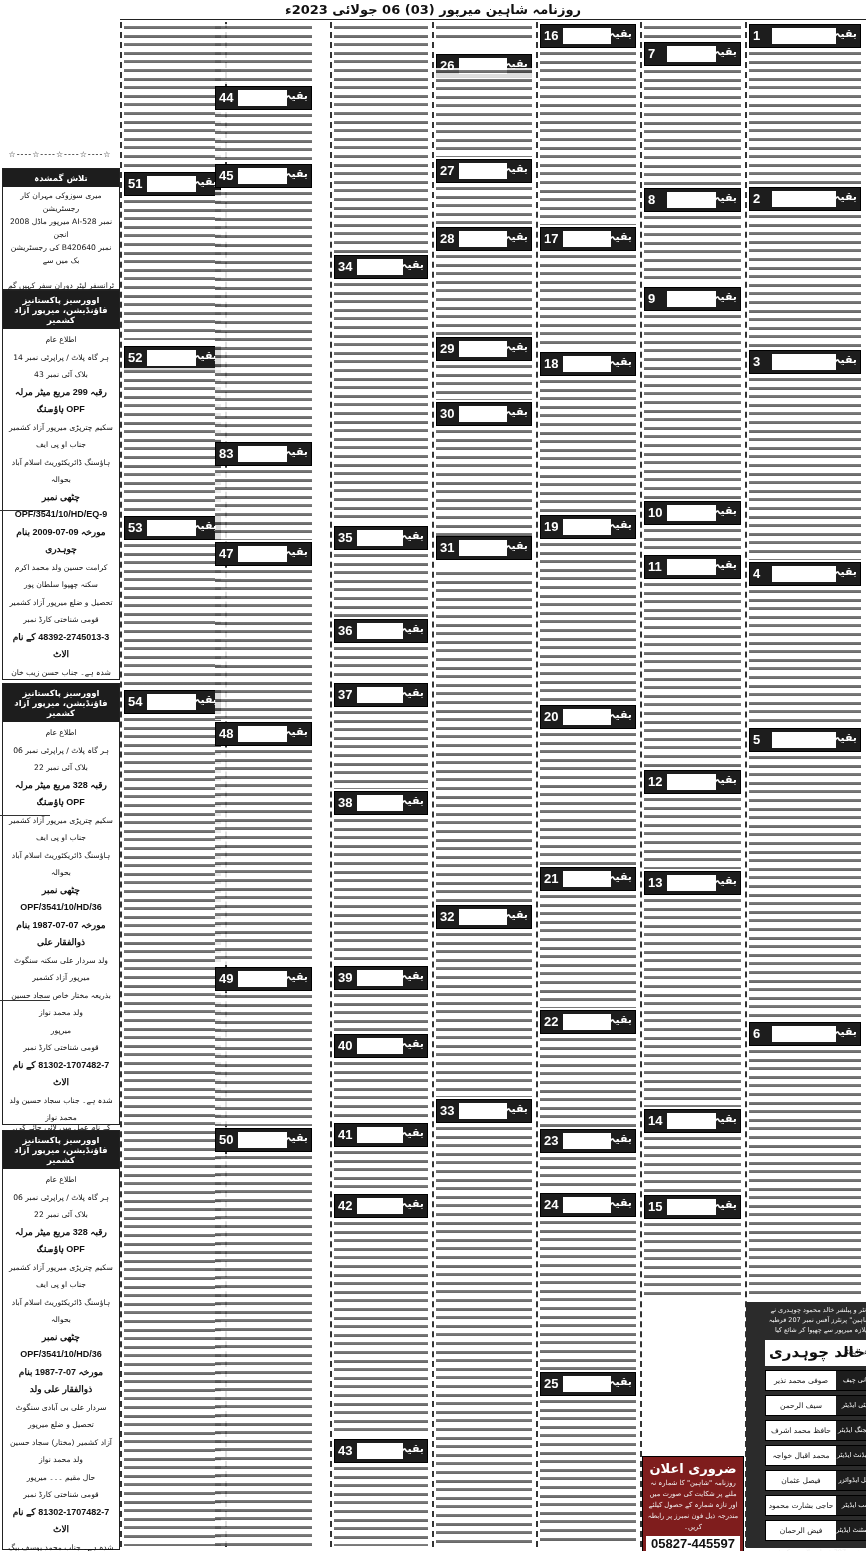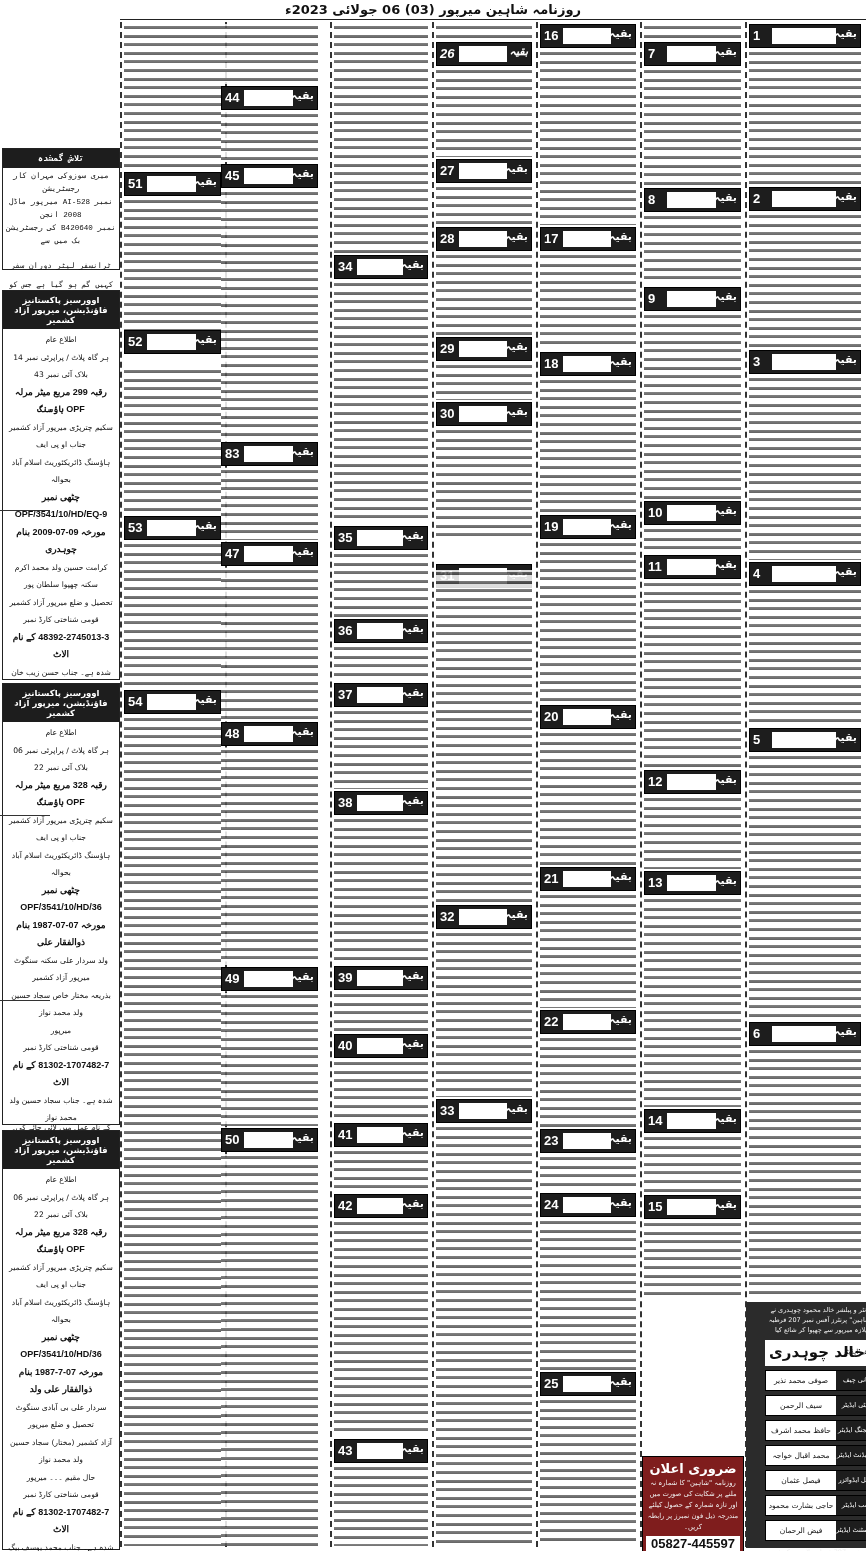--- a/index.html
+++ b/index.html
@@ -40,21 +40,21 @@
 </style>
 </head>
 <body>
 
 <div class="title">روزنامہ شاہین میرپور (03) 06 جولائی 2023ء</div>
 <div class="title-line"></div>
 
 <div id="leftcol">
   <div class="stars" style="top:150px;">☆----☆----☆----☆----☆</div>
 
-  <div class="ad" style="top:148px;height:120px;font-family:Liberation Mono, monospace;">
+  <div class="ad" style="top:168px;height:120px;">
     <div class="ad-head">تلاش گمشدہ</div>
     <div class="ad-body" id="lost-body">
         <div style="line-height: 13px;">میری سوزوکی مہران کار رجسٹریشن</div>
         <div style="line-height: 13px;">نمبر AI-528 میرپور ماڈل 2008 انجن</div>
         <div style="line-height: 13px;">نمبر B420640 کی رجسٹریشن بک میں سے</div>
         <div style="line-height: 19px; margin-top: 9px;">ٹرانسفر لیٹر دوران سفر کہیں گم ہو گیا ہے جس کو ملے اس</div>
         <div style="line-height: 13px;">پتہ پر پہنچا دے</div>
         <div style="line-height: 13px;">منجانب حسین ولد عبدالعزیز ساکن ڈڈیال</div>
         <div style="line-height: 13px;">تحصیل و ضلع میرپور (اے کے)</div>
       </div>
@@ -153,40 +153,40 @@
     <div class="col-sep" style="left: 640px;"></div>
     <div class="col-sep" style="left: 745px;"></div>
     <div class="col" style="left: 121px; width: 103px; height: 1526px; bottom: auto;">
       <div class="txt" style="top: 2px; height: 146px;"></div>
       <div class="box" style="top: 150px;">
         <span class="num">51</span>
         <span class="blank"></span>
         <span class="lbl">بقیہ</span>
       </div>
       <div class="txt" style="top: 176px; height: 142px;"></div>
-      <div class="box" style="top: 308px;">
+      <div class="box" style="top: 324px;">
         <span class="num">52</span>
         <span class="blank"></span>
         <span class="lbl">بقیہ</span>
       </div>
       <div class="txt" style="top: 346px; height: 146px;"></div>
       <div class="box" style="top: 494px;">
         <span class="num">53</span>
         <span class="blank"></span>
         <span class="lbl">بقیہ</span>
       </div>
       <div class="txt" style="top: 520px; height: 146px;"></div>
       <div class="box" style="top: 668px;">
         <span class="num">54</span>
         <span class="blank"></span>
         <span class="lbl">بقیہ</span>
       </div>
       <div class="txt" style="top: 694px; height: 830px;"></div>
     </div>
-    <div class="col" style="left: 218px; width: 103px; height: 1526px; bottom: auto;">
+    <div class="col" style="left: 212px; width: 103px; height: 1526px; bottom: auto;">
       <div class="txt" style="top: 2px; height: 60px;"></div>
       <div class="box" style="top: 64px;">
         <span class="num">44</span>
         <span class="blank"></span>
         <span class="lbl">بقیہ</span>
       </div>
       <div class="txt" style="top: 90px; height: 50px;"></div>
       <div class="box" style="top: 142px;">
         <span class="num">45</span>
         <span class="blank"></span>
@@ -282,21 +282,21 @@
       <div class="txt" style="top: 1198px; height: 217px;"></div>
       <div class="box" style="top: 1417px;">
         <span class="num">43</span>
         <span class="blank"></span>
         <span class="lbl">بقیہ</span>
       </div>
       <div class="txt" style="top: 1443px; height: 81px;"></div>
     </div>
     <div class="col" style="left: 433px; width: 102px; height: 1526px; bottom: auto;">
       <div class="txt" style="top: 2px; height: 16px;"></div>
-      <div class="box" style="top: 20px; font-style: italic;">
+      <div class="box" style="top: 32px;">
         <span class="num">26</span>
         <span class="blank"></span>
         <span class="lbl">بقیہ</span>
       </div>
       <div class="txt" style="top: 46px; height: 89px;"></div>
       <div class="box" style="top: 137px;">
         <span class="num">27</span>
         <span class="blank"></span>
         <span class="lbl">بقیہ</span>
       </div>
@@ -312,21 +312,21 @@
         <span class="blank"></span>
         <span class="lbl">بقیہ</span>
       </div>
       <div class="txt" style="top: 341px; height: 37px;"></div>
       <div class="box" style="top: 380px;">
         <span class="num">30</span>
         <span class="blank"></span>
         <span class="lbl">بقیہ</span>
       </div>
       <div class="txt" style="top: 406px; height: 114px;"></div>
-      <div class="box" style="top: 542px;">
+      <div class="box" style="top: 514px;">
         <span class="num">31</span>
         <span class="blank"></span>
         <span class="lbl">بقیہ</span>
       </div>
       <div class="txt" style="top: 548px; height: 333px;"></div>
       <div class="box" style="top: 883px;">
         <span class="num">32</span>
         <span class="blank"></span>
         <span class="lbl">بقیہ</span>
       </div>

